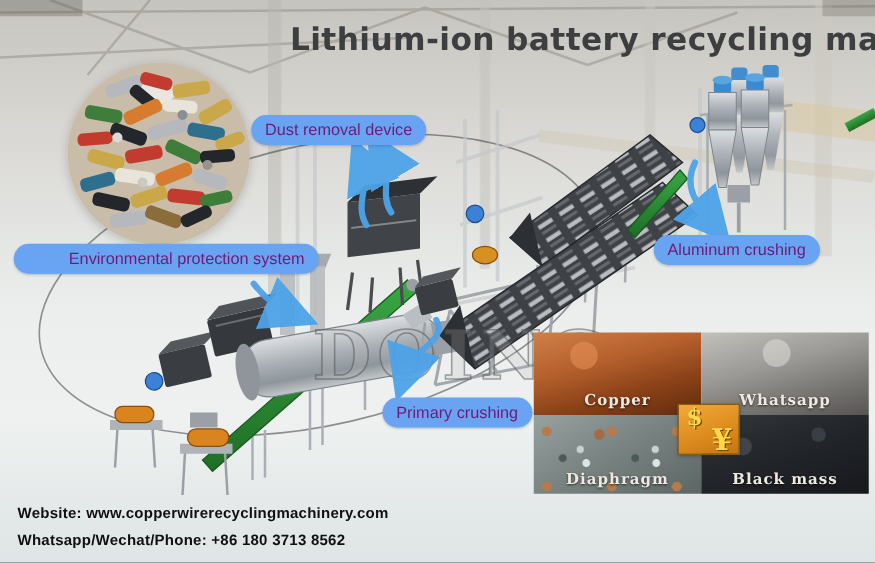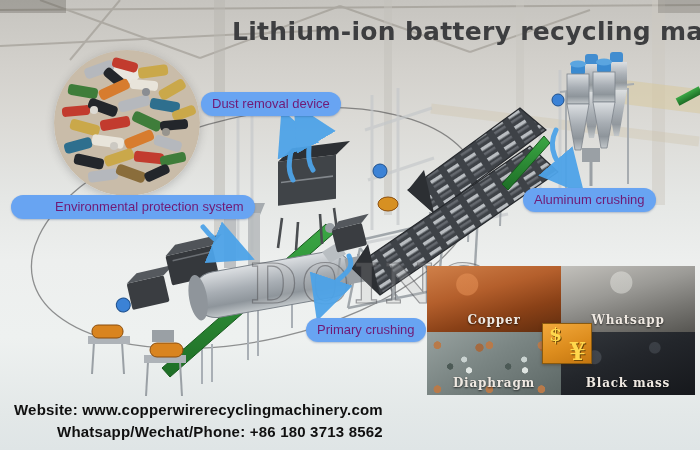--- a/index.html
+++ b/index.html
@@ -56,21 +56,21 @@
     background:linear-gradient(160deg,#f2a93c 0%,#dd8d1e 55%,#c47610 100%);
     border:1px solid #8a5a0f;box-shadow:0 1px 3px rgba(60,30,0,.4);}
   .money .dollar{position:absolute;left:6px;top:-1px;
     font-family:"DejaVu Serif",serif;font-weight:700;font-size:19px;color:#ffd84d;
     text-shadow:1px 1px 0 #6e4708;}
   .money .yuan{position:absolute;right:5px;bottom:-3px;
     font-family:"DejaVu Serif",serif;font-weight:700;font-size:24px;color:#ffd84d;
     text-shadow:1px 1px 0 #6e4708;}
 
   .contact{position:absolute;left:14px;top:399px;
-    font-weight:700;font-size:15px;color:#101010;line-height:22px;letter-spacing:.2px;text-align:right;}
+    font-weight:700;font-size:12px;color:#101010;line-height:22px;letter-spacing:.2px;}
   .contact div{white-space:nowrap;}
 </style>
 </head>
 <body>
 
 <div class="stage">
 
   <svg class="layer" viewBox="0 0 700 450">
     <g stroke="#8a857c" stroke-width="2" opacity=".45">
       <line x1="0" y1="10" x2="700" y2="5"></line>

